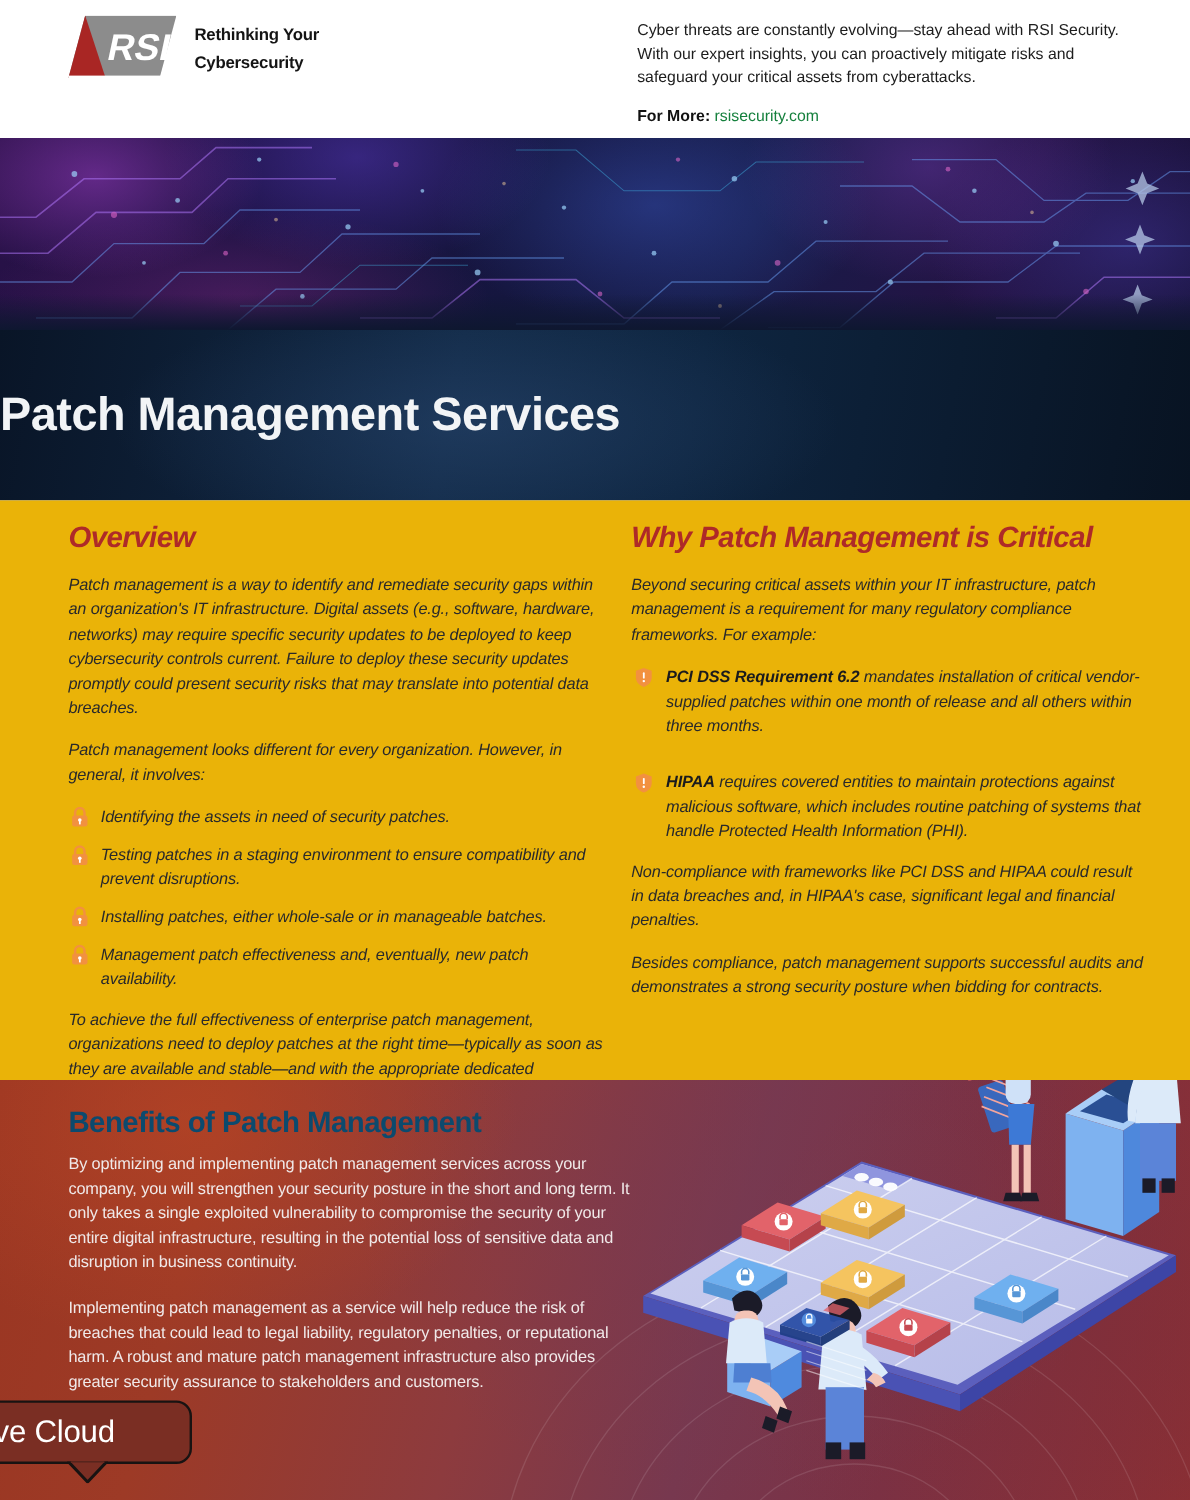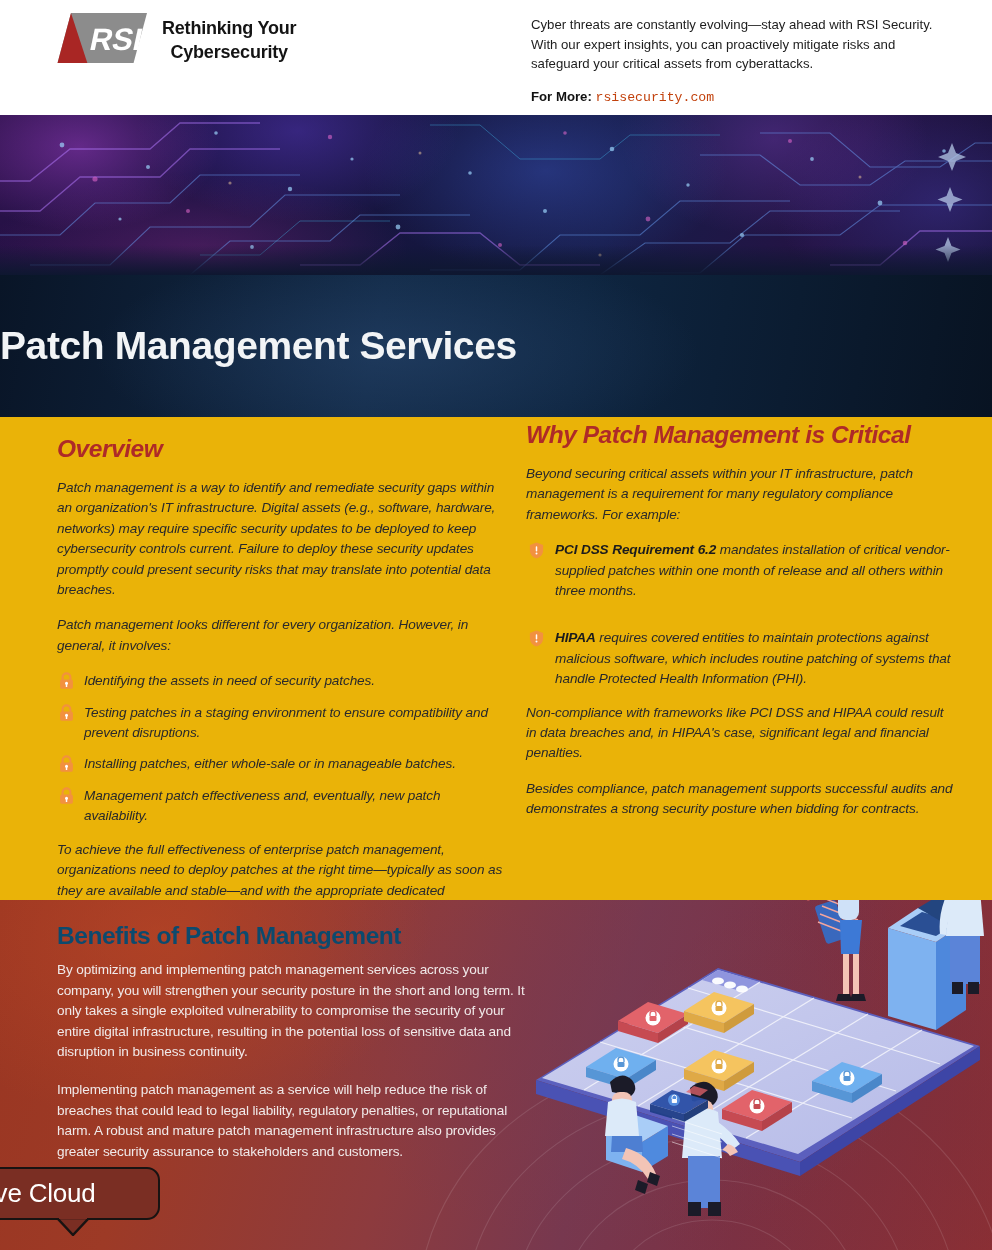--- a/index.html
+++ b/index.html
@@ -40,50 +40,48 @@
   }
   .logo-mark {
     position: relative;
     width: 90px;
     height: 52px;
     overflow: hidden;
   }
   .logo-mark svg { display: block; }
   .logo-text {
     margin-left: 15px;
-    font-size: 18px;
+    font-size: 14px;
     line-height: 24px;
     font-weight: bold;
     color: #141414;
     letter-spacing: -0.2px;
     padding-top: 3px;
-    text-align: center;
   }
   .header-copy {
     position: absolute;
     left: 531px;
     top: 15px;
     width: 420px;
   }
   .header-copy p {
     margin: 0;
     font-size: 13.2px;
     line-height: 19.5px;
     color: #1d1d1d;
   }
   .for-more {
     margin-top: 13px !important;
     font-size: 13.2px;
     line-height: 19px;
   }
   .for-more b { color: #111; }
   .for-more a {
-    color: #c2410c;
+    color: #15803d;
     text-decoration: none;
-    font-family: Liberation Mono, monospace;
   }
 
   
   .hero {
     position: absolute;
     top: 115px; left: 0;
     width: 992px;
     height: 160px;
     overflow: hidden;
     background: #150f2c;
@@ -153,21 +151,21 @@
 
   .sec-head {
     margin: 0 0 14px 0;
     font-size: 24.5px;
     font-weight: bold;
     color: #ae2a28;
     letter-spacing: -0.45px;
     line-height: 30px;
   }
   .col-left .sec-head { padding-top: 17px; }
-  .col-right .sec-head { padding-top: 3px; }
+  .col-right .sec-head { padding-top: 17px; }
 
   .body-p {
     margin: 0 0 15px 0;
     font-size: 13.6px;
     line-height: 20.4px;
     color: #29292b;
     letter-spacing: -0.12px;
   }
 
   ul.icon-list {

